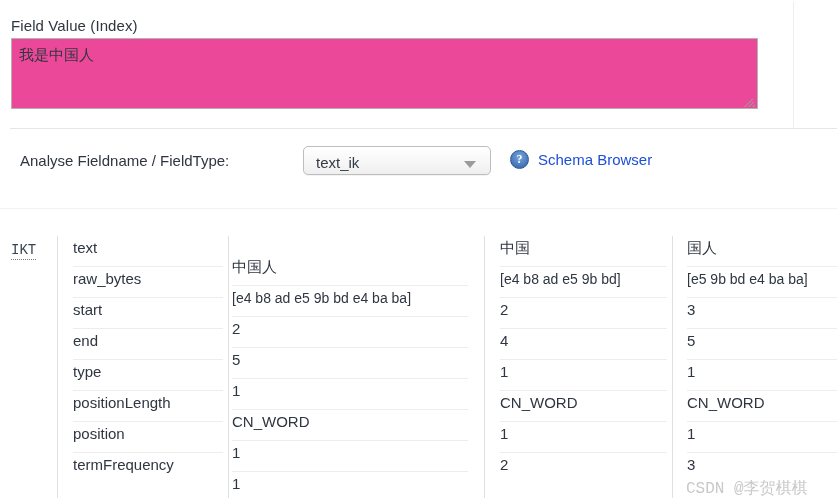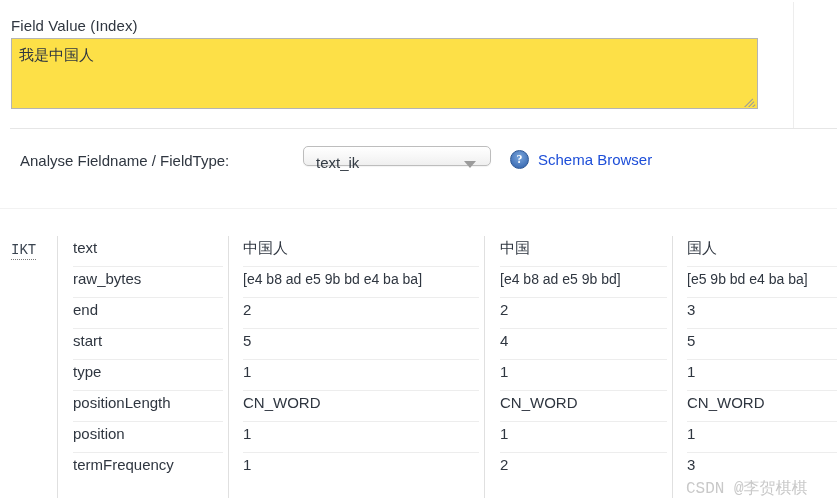--- a/index.html
+++ b/index.html
@@ -16,21 +16,21 @@
   
   .field-label {
     position: absolute; left: 11px; top: 17px;
     font-size: 15px; color: #2f3640; letter-spacing: .1px;
     white-space: nowrap;
   }
   .value-box {
     position: absolute; left: 11px; top: 38px;
     width: 747px; height: 71px;
     border: 1px solid #b4b4b4;
-    background: #fde047;
+    background: #ec4899;
   }
   .value-text {
     position: absolute; left: 7px; top: 7px;
     font-size: 15px; color: #2f3640; line-height: 18px;
     white-space: pre;
   }
   .resize-grip {
     position: absolute; right: 1px; bottom: 1px;
     width: 13px; height: 13px;
     overflow: hidden;
@@ -57,21 +57,21 @@
     width: 837px; height: 1px; background: #f2f2f2;
   }
 
   
   .analyse-label {
     position: absolute; left: 20px; top: 152px;
     font-size: 15px; color: #2f3640; white-space: nowrap;
   }
   .select-box {
     position: absolute; left: 303px; top: 146px;
-    width: 188px; height: 20px;
+    width: 188px; height: 29px;
     border: 1px solid #bdbdbd;
     border-radius: 5px;
     background: linear-gradient(#ffffff 0%, #f7f7f7 55%, #efefef 100%);
     box-shadow: 0 1px 1px rgba(0,0,0,.05);
   }
   .select-value {
     position: absolute; left: 12px; top: 7px;
     font-size: 15px; color: #333b44; white-space: nowrap;
   }
   .select-arrow {
@@ -105,21 +105,21 @@
     font-family: Liberation Mono, monospace;
   }
   .vdiv-col { position: absolute; top: 236px; width: 1px; height: 262px; background: #e0e0e0; }
   .vdiv-a { left: 57px; }
   .vdiv-b { left: 228px; }
   .vdiv-c { left: 484px; }
   .vdiv-d { left: 672px; }
 
   .col { position: absolute; top: 236px; }
   .col-labels { left: 73px; width: 150px; }
-  .col-1 { left: 243px; width: 236px; }
+  .col-1 { left: 232px; width: 236px; margin-top: 19px; }
   .col-2 { left: 500px; width: 167px; }
   .col-3 { left: 687px; width: 160px; }
 
   .cell {
     height: 31px;
     font-size: 15px;
     color: #2f3640;
     line-height: 24px;
     white-space: nowrap;
     border-bottom: 1px solid #ededed;
@@ -170,22 +170,22 @@
   <div class="analyser-tag">IKT</div>
 
   <div class="vdiv-col vdiv-a"></div>
   <div class="vdiv-col vdiv-b"></div>
   <div class="vdiv-col vdiv-c"></div>
   <div class="vdiv-col vdiv-d"></div>
 
   <div class="col col-labels">
     <div class="cell">text</div>
     <div class="cell">raw_bytes</div>
+    <div class="cell">start</div>
     <div class="cell">end</div>
-    <div class="cell">start</div>
     <div class="cell">type</div>
     <div class="cell">positionLength</div>
     <div class="cell">position</div>
     <div class="cell">termFrequency</div>
   </div>
 
   <div class="col col-1">
     <div class="cell">中国人</div>
     <div class="cell mono-bytes">[e4 b8 ad e5 9b bd e4 ba ba]</div>
     <div class="cell">2</div>

